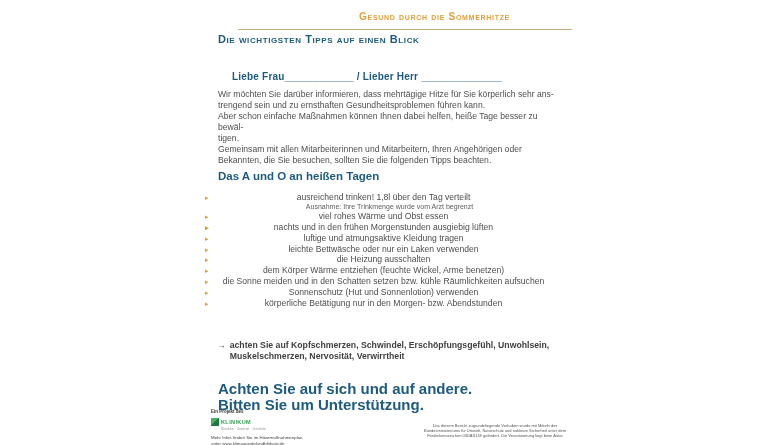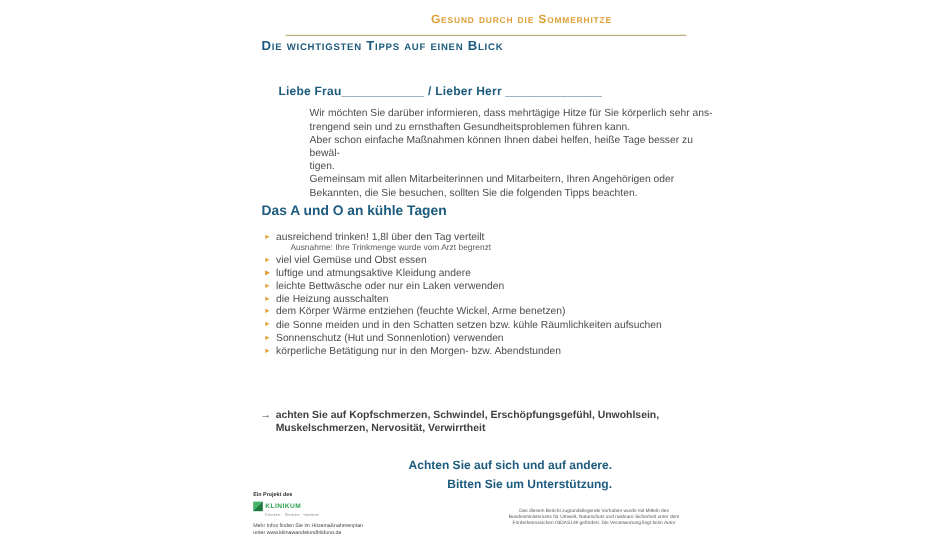--- a/index.html
+++ b/index.html
@@ -13,33 +13,33 @@
   body{font-family:"Liberation Sans",sans-serif;color:var(--gray);position:relative;}
   .page{position:absolute;inset:0;background:#fff;}
 
   .hdr{position:absolute;left:218px;top:11px;width:292px;text-align:right;}
   .title{font-size:10px;font-weight:bold;font-variant:small-caps;letter-spacing:.7px;color:var(--gold);}
   .rule{position:absolute;left:238px;top:29px;width:334px;height:1px;background:#c4ab7d;}
   .subtitle{position:absolute;left:218px;top:33px;width:292px;font-size:11px;font-weight:bold;font-variant:small-caps;letter-spacing:.6px;color:var(--blue);}
 
   .salutation{position:absolute;left:232px;top:71px;font-size:10px;font-weight:bold;color:var(--blue);letter-spacing:.2px;}
 
-  .intro{position:absolute;left:218px;top:89px;width:342px;font-size:8.6px;line-height:11px;color:var(--gray);margin-left:40px;}
+  .intro{position:absolute;left:218px;top:89px;width:342px;font-size:8.6px;line-height:11px;color:var(--gray);}
 
   .sec-head{position:absolute;left:218px;top:170px;font-size:11.5px;font-weight:bold;color:var(--blue);}
 
-  .tips{position:absolute;left:221px;top:192px;width:348px;list-style:none;font-size:8.6px;color:var(--gray);}
+  .tips{position:absolute;left:205px;top:192px;width:348px;list-style:none;font-size:8.6px;color:var(--gray);text-align:center;}
   .tips li{position:relative;padding-left:9px;line-height:10.8px;}
   .blt{position:absolute;left:0;top:1px;font-size:7px;color:var(--gold);line-height:10px;}
   .tip-note{font-size:7px;line-height:8.5px;padding-left:12px;color:#5c5c5c;}
 
   .warning{position:absolute;left:217px;top:340px;width:345px;display:flex;font-size:8.7px;font-weight:bold;line-height:10.5px;color:#3f3f3f;}
   .warn-arrow{margin-right:4px;font-weight:normal;}
 
-  .closing{position:absolute;left:218px;top:381px;width:292px;text-align:right;font-size:10px;font-weight:bold;line-height:15.5px;color:var(--blue);}
+  .closing{position:absolute;left:218px;top:381px;width:292px;text-align:left;font-size:15px;font-weight:bold;line-height:15.5px;color:var(--blue);}
 
   .foot-left{position:absolute;left:211px;top:409px;width:120px;}
   .proj-label{font-size:4.5px;font-weight:bold;color:#333;}
   .logo-row{display:flex;align-items:center;margin-top:4px;}
   .logo-mark{width:8px;height:8px;margin-right:2px;background:linear-gradient(135deg,#49b269 50%,#1f7a3d 50%);}
   .logo-text{font-size:5.5px;font-weight:bold;letter-spacing:.4px;color:var(--green);}
   .logo-sub{font-size:3.2px;color:#8a8a8a;margin-top:1px;margin-left:10px;letter-spacing:.2px;}
   .foot-info{margin-top:4px;font-size:4.4px;line-height:5.6px;color:#444;}
 
   .foot-right{position:absolute;left:418px;top:423px;width:154px;text-align:center;font-size:4px;line-height:5px;color:#555;}
@@ -52,29 +52,29 @@
   <div class="hdr">
     <div class="title">Gesund durch die Sommerhitze</div>
   </div>
   <div class="rule"></div>
   <div class="subtitle">Die wichtigsten Tipps auf einen Blick</div>
 
   <div class="salutation">Liebe Frau____________ / Lieber Herr ______________</div>
 
   <div class="intro">Wir möchten Sie darüber informieren, dass mehrtägige Hitze für Sie körperlich sehr ans-<br>trengend sein und zu ernsthaften Gesundheitsproblemen führen kann.<br>Aber schon einfache Maßnahmen können Ihnen dabei helfen, heiße Tage besser zu bewäl-<br>tigen.<br>Gemeinsam mit allen Mitarbeiterinnen und Mitarbeitern, Ihren Angehörigen oder<br>Bekannten, die Sie besuchen, sollten Sie die folgenden Tipps beachten.</div>
 
-  <div class="sec-head">Das A und O an kühle Tagen</div>
+  <div class="sec-head">Das A und O an heißen Tagen</div>
 
   <ul class="tips" id="tips-list">
       <li><span class="blt">▸</span><span>ausreichend trinken! 1,8l über den Tag verteilt</span><div class="tip-note">Ausnahme: Ihre Trinkmenge wurde vom Arzt begrenzt</div></li>
-      <li><span class="blt">▸</span><span>viel viel Gemüse und Obst essen</span></li>
+      <li><span class="blt">▸</span><span>viel rohes Wärme und Obst essen</span></li>
       <li><span class="blt">▸</span></li>
       <li><span class="blt">▸</span></li>
-      <li><span class="blt">▸</span></li>
-      <li><span class="blt">▸</span><span>luftige und atmungsaktive Kleidung andere</span></li>
+      <li><span class="blt">▸</span><span>nachts und in den frühen Morgenstunden ausgiebig lüften</span></li>
+      <li><span class="blt">▸</span><span>luftige und atmungsaktive Kleidung tragen</span></li>
       <li><span class="blt">▸</span><span>leichte Bettwäsche oder nur ein Laken verwenden</span></li>
       <li><span class="blt">▸</span><span>die Heizung ausschalten</span></li>
       <li><span class="blt">▸</span><span>dem Körper Wärme entziehen (feuchte Wickel, Arme benetzen)</span></li>
       <li><span class="blt">▸</span><span>die Sonne meiden und in den Schatten setzen bzw.  kühle Räumlichkeiten aufsuchen</span></li>
       <li><span class="blt">▸</span><span>Sonnenschutz (Hut und Sonnenlotion) verwenden</span></li>
       <li><span class="blt">▸</span><span>körperliche Betätigung nur in den Morgen- bzw. Abendstunden</span></li>
     </ul>
 
   <div class="warning">
     <span class="warn-arrow">→</span>

